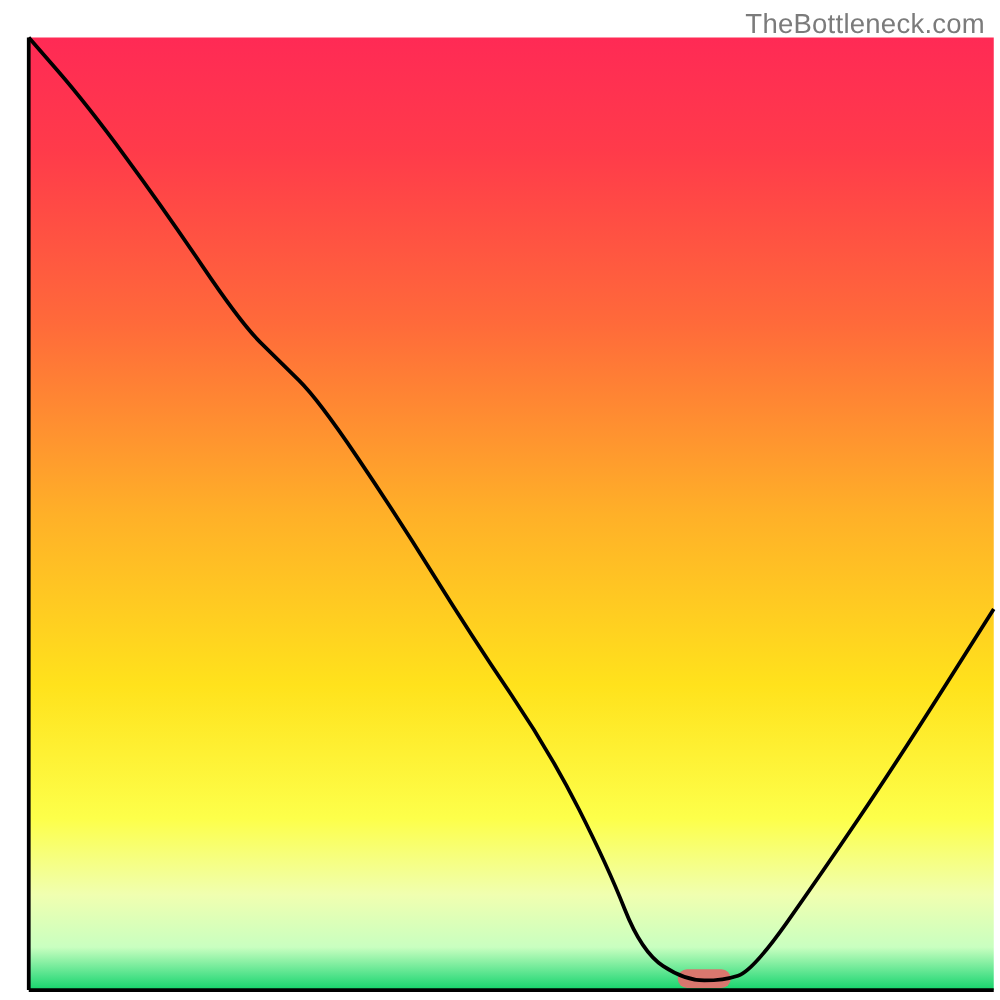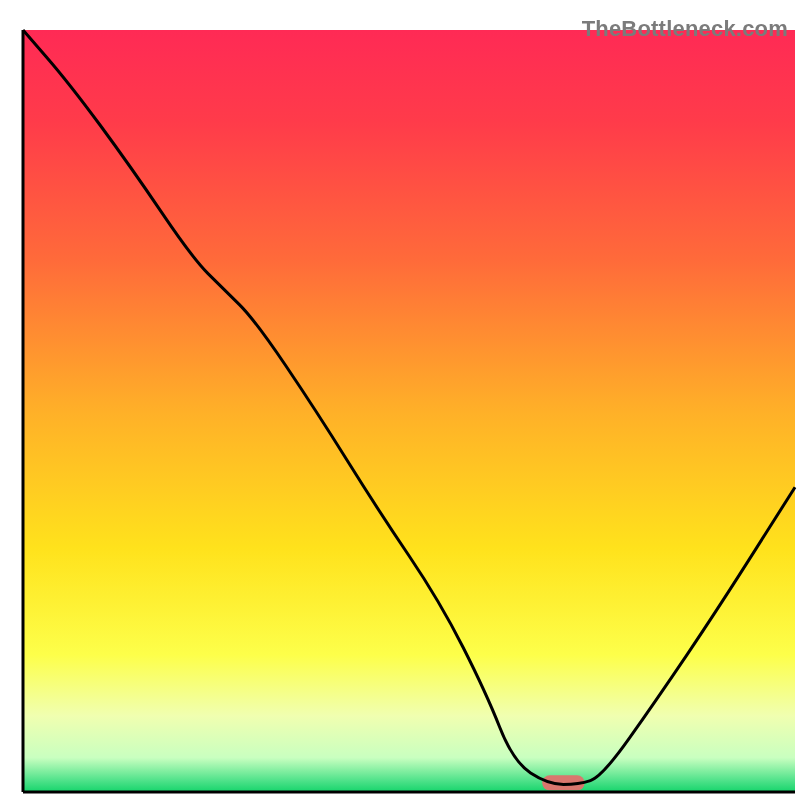--- a/index.html
+++ b/index.html
@@ -10,24 +10,24 @@
     background: #ffffff;
     font-family: Arial, Helvetica, sans-serif;
   }
   .container {
     position: relative;
     width: 800px;
     height: 800px;
   }
   .watermark {
     position: absolute;
-    top: 16px;
+    top: 6px;
     right: 12px;
     font-size: 22px;
-    font-weight: bold;
+    font-weight: normal;
     color: #7b7b7b;
     letter-spacing: 0.2px;
     z-index: 10;
     text-align: right;
   }
   svg {
     position: absolute;
     top: 0;
     left: 0;
   }

